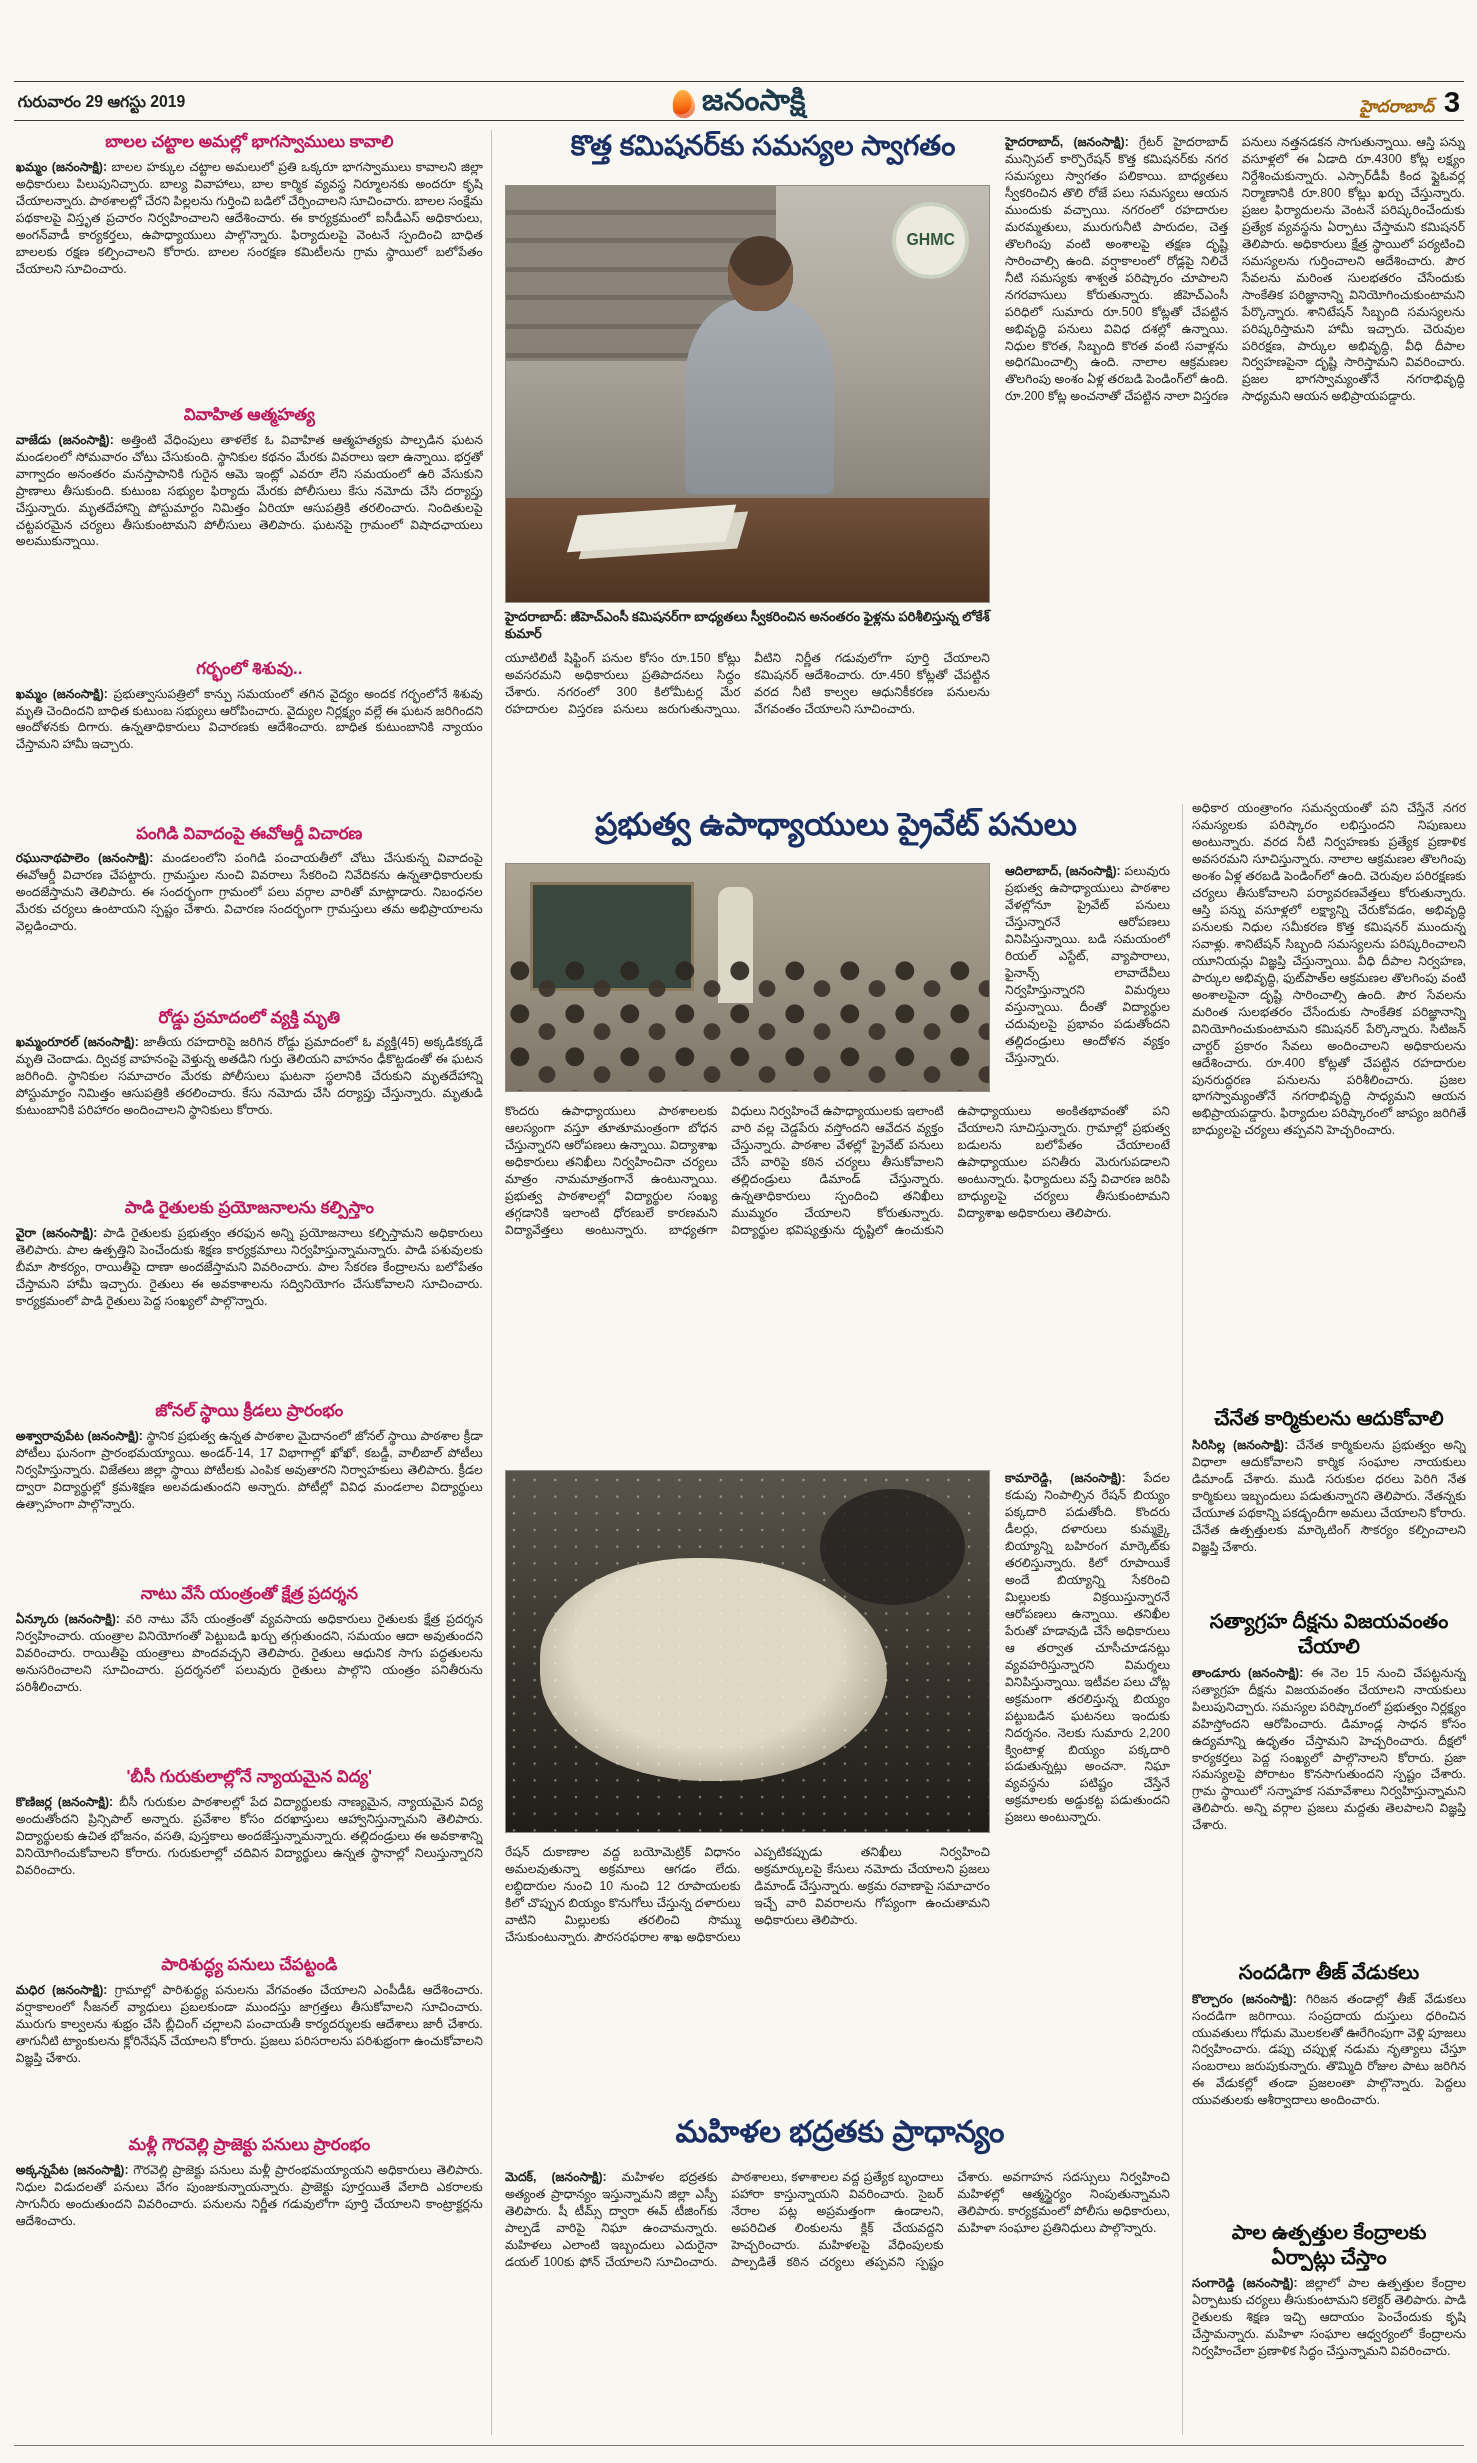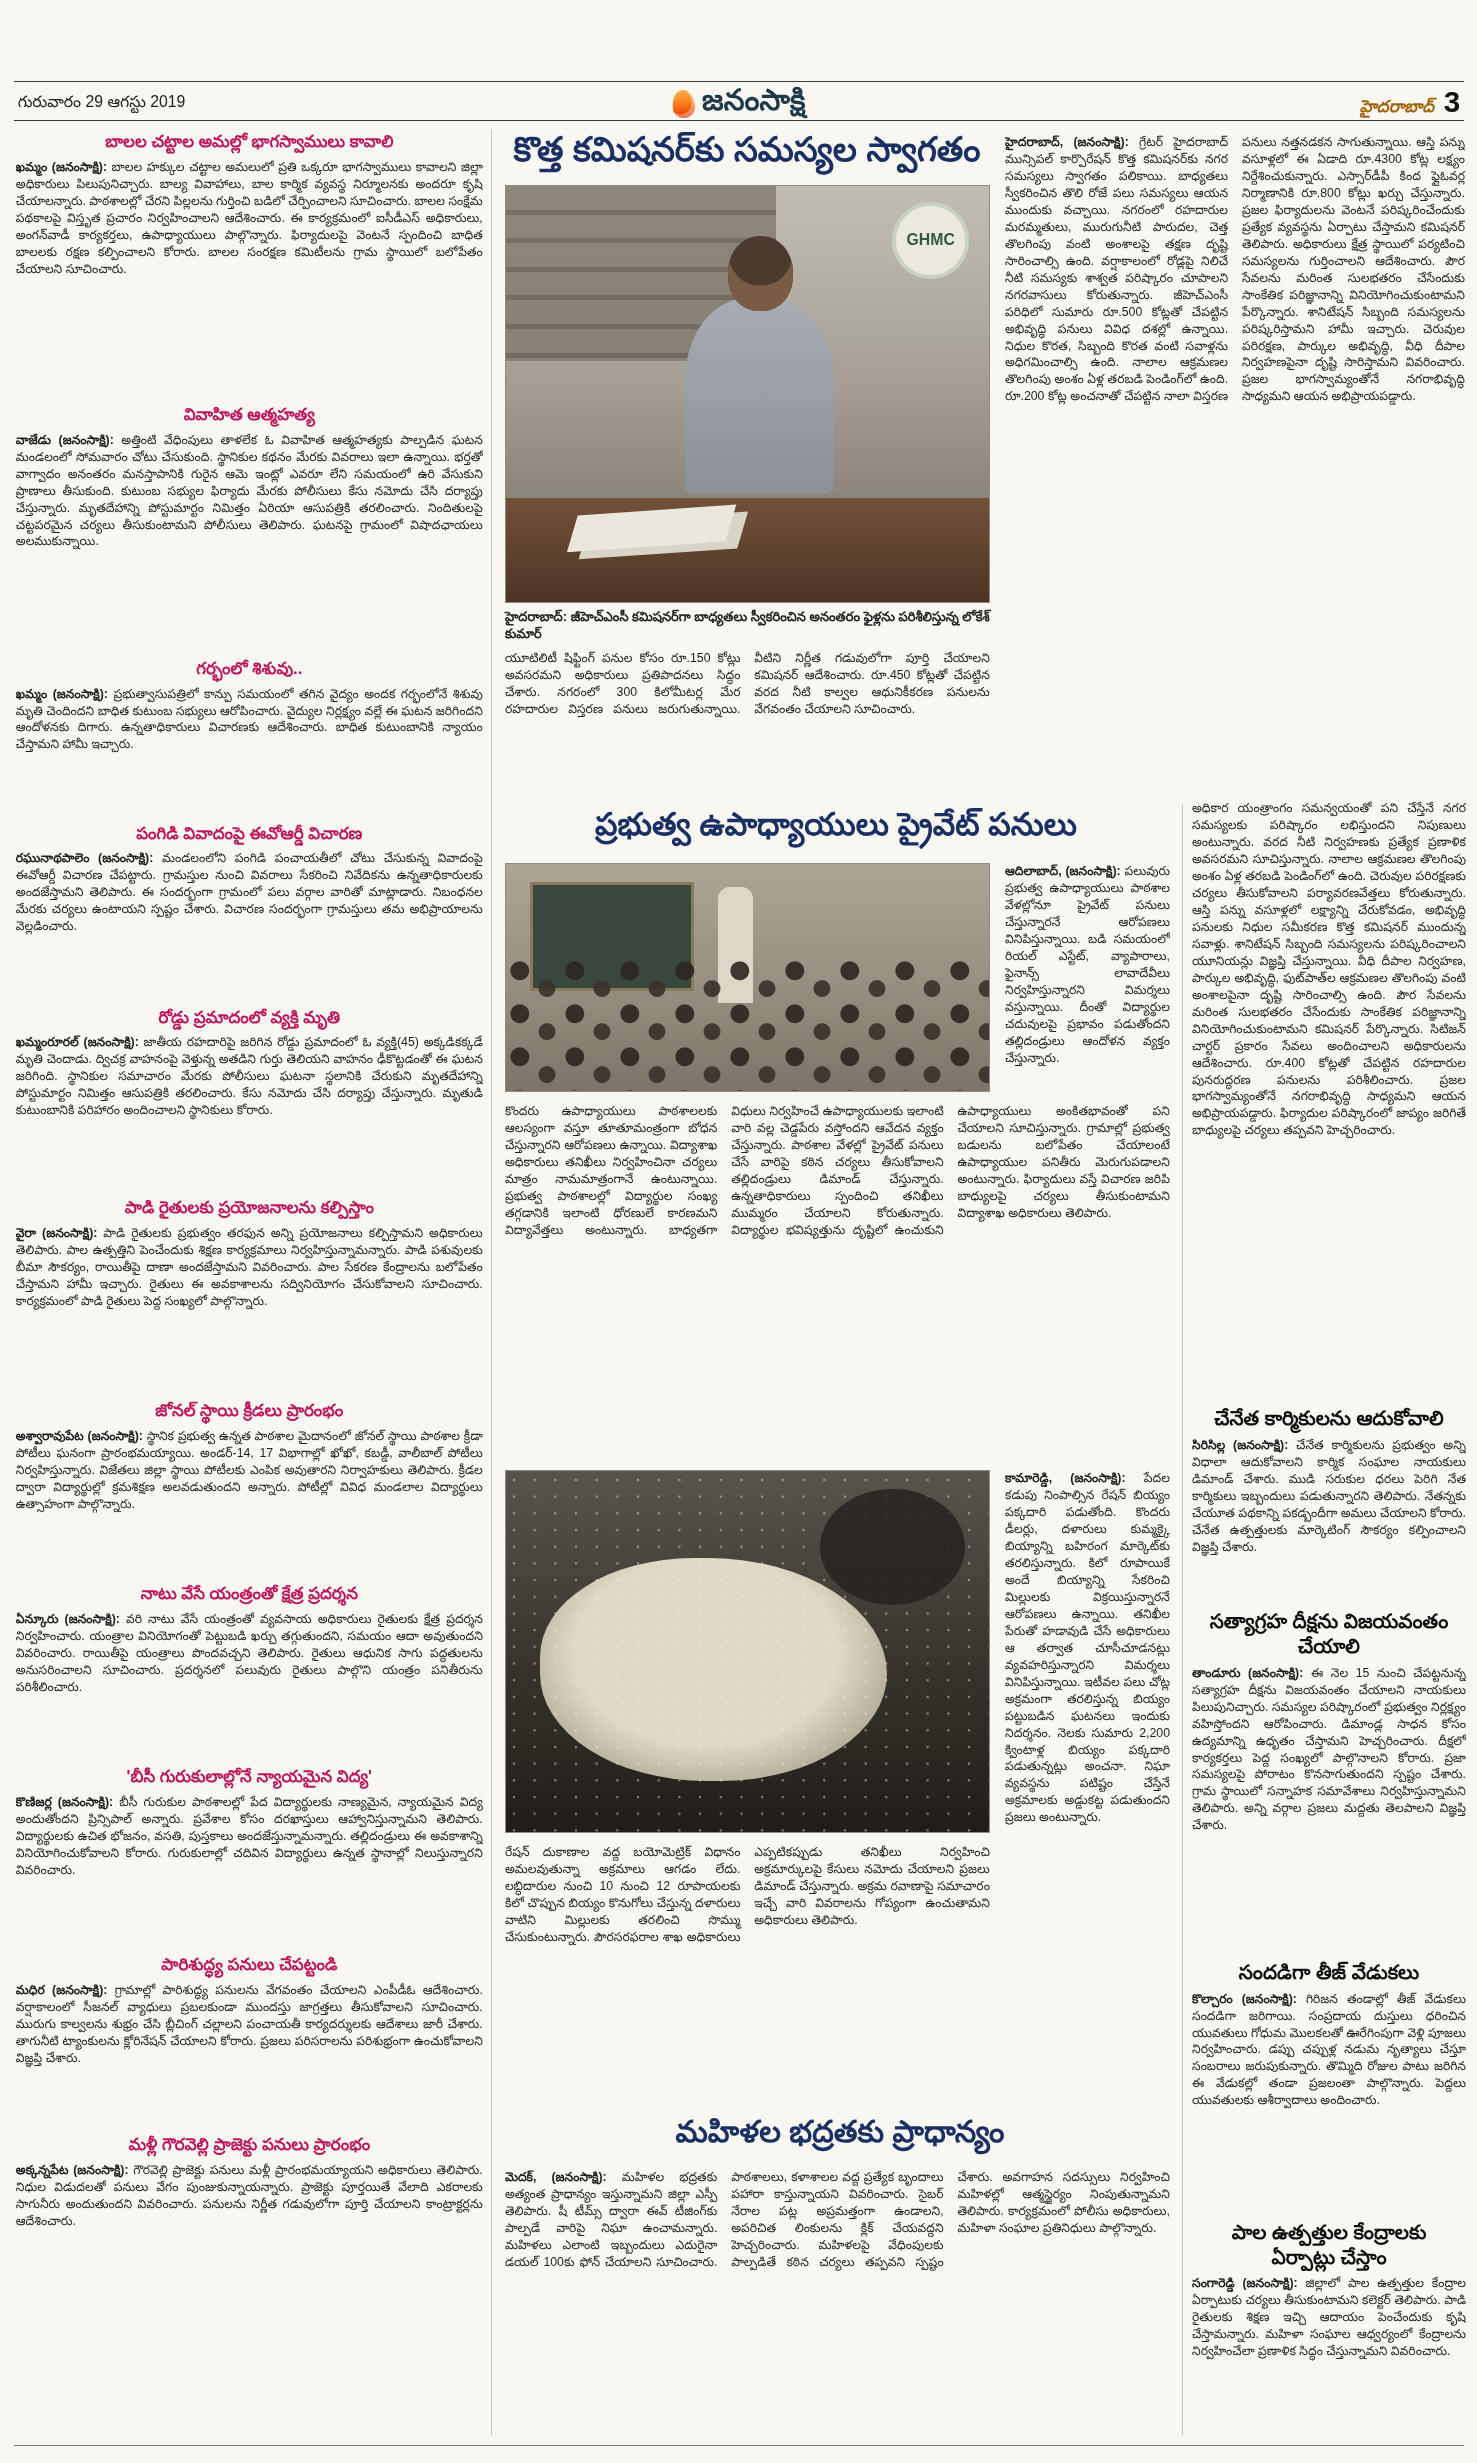--- a/index.html
+++ b/index.html
@@ -4,21 +4,21 @@
 <style>
   * { margin:0; padding:0; box-sizing:border-box; }
   html,body { background:#dedcd6; }
   body { font-family:"Liberation Sans", sans-serif; }
   .page {
     position:relative; width:1478px; height:2464px; margin:0 auto;
     background:#f8f7f2; color:#1d1d1d; overflow:hidden;
   }
   .hrule { position:absolute; left:13.8px; right:13.8px; height:1px; background:#3a3a3a; }
   .masthead-row { position:absolute; left:13.8px; right:13.8px; top:83px; height:37px; }
-  .mh-date { position:absolute; left:3.9px; top:9.9px; font-size:15.8px; font-weight:normal; color:#222; }
+  .mh-date { position:absolute; left:3.9px; top:9.9px; font-size:15.8px; font-weight:bold; color:#222; }
   .mh-brand { position:absolute; left:50%; transform:translateX(-50%); top:0; display:flex; align-items:center; gap:7.9px;
     font-size:29.6px; font-weight:bold; color:#1c3a4a; }
   .flame { display:inline-block; width:21.7px; height:27.6px;
     background:linear-gradient(180deg,#ffb347 0%,#f97316 55%,#dc2f02 100%);
     border-radius:50% 50% 50% 50% / 62% 62% 38% 38%; transform:rotate(-6deg);
     box-shadow:inset -3px -3.9px 0 rgba(255,255,255,.35); }
   .mh-city { position:absolute; right:3.9px; top:2px; display:flex; align-items:baseline; gap:9.9px; }
   .mh-city .city { font-size:16.7px; font-weight:bold; font-style:italic; color:#a16207; }
   .mh-city .pgnum { font-size:29.6px; font-weight:bold; color:#111; }
 
@@ -145,21 +145,21 @@
       <h3>పారిశుద్ధ్య పనులు చేపట్టండి</h3>
       <p class="body-txt"><strong class="dl">మధిర (జనంసాక్షి):</strong> <span>గ్రామాల్లో పారిశుద్ధ్య పనులను వేగవంతం చేయాలని ఎంపీడీఓ ఆదేశించారు. వర్షాకాలంలో సీజనల్ వ్యాధులు ప్రబలకుండా ముందస్తు జాగ్రత్తలు తీసుకోవాలని సూచించారు. మురుగు కాల్వలను శుభ్రం చేసి బ్లీచింగ్ చల్లాలని పంచాయతీ కార్యదర్శులకు ఆదేశాలు జారీ చేశారు. తాగునీటి ట్యాంకులను క్లోరినేషన్ చేయాలని కోరారు. ప్రజలు పరిసరాలను పరిశుభ్రంగా ఉంచుకోవాలని విజ్ఞప్తి చేశారు.</span></p>
     </article>
     <article class="la" style="height:140px">
       <h3>మళ్లీ గౌరవెల్లి ప్రాజెక్టు పనులు ప్రారంభం</h3>
       <p class="body-txt"><strong class="dl">అక్కన్నపేట (జనంసాక్షి):</strong> <span>గౌరవెల్లి ప్రాజెక్టు పనులు మళ్లీ ప్రారంభమయ్యాయని అధికారులు తెలిపారు. నిధుల విడుదలతో పనులు వేగం పుంజుకున్నాయన్నారు. ప్రాజెక్టు పూర్తయితే వేలాది ఎకరాలకు సాగునీరు అందుతుందని వివరించారు. పనులను నిర్ణీత గడువులోగా పూర్తి చేయాలని కాంట్రాక్టర్లను ఆదేశించారు.</span></p>
     </article>
   </aside>
 
   <section class="story" style="left:497px;top:128px;width:968px;height:672px">
-    <h2 class="big-hl" style="left:0;top:2px;width:500px;font-size:34px">కొత్త కమిషనర్‌కు సమస్యల స్వాగతం</h2>
+    <h2 class="big-hl" style="left:16px;top:2px;width:500px;font-size:28px">కొత్త కమిషనర్‌కు సమస్యల స్వాగతం</h2>
     <div class="photo photoA" style="left:7.9px;top:57px;width:485px;height:418px">
       <div class="pA-shelf"></div>
       <div class="pA-logo">GHMC</div>
       <div class="pA-person"></div>
       <div class="pA-head"></div>
       <div class="pA-desk"></div>
       <div class="pA-paper"></div>
     </div>
     <p class="caption" style="left:7.9px;top:481px;width:485px"><b>హైదరాబాద్: జీహెచ్ఎంసీ కమిషనర్‌గా బాధ్యతలు స్వీకరించిన అనంతరం ఫైళ్లను పరిశీలిస్తున్న లోకేశ్ కుమార్</b></p>
     <div class="textblock cols2" style="left:7.9px;top:522px;width:485px;height:144px">

